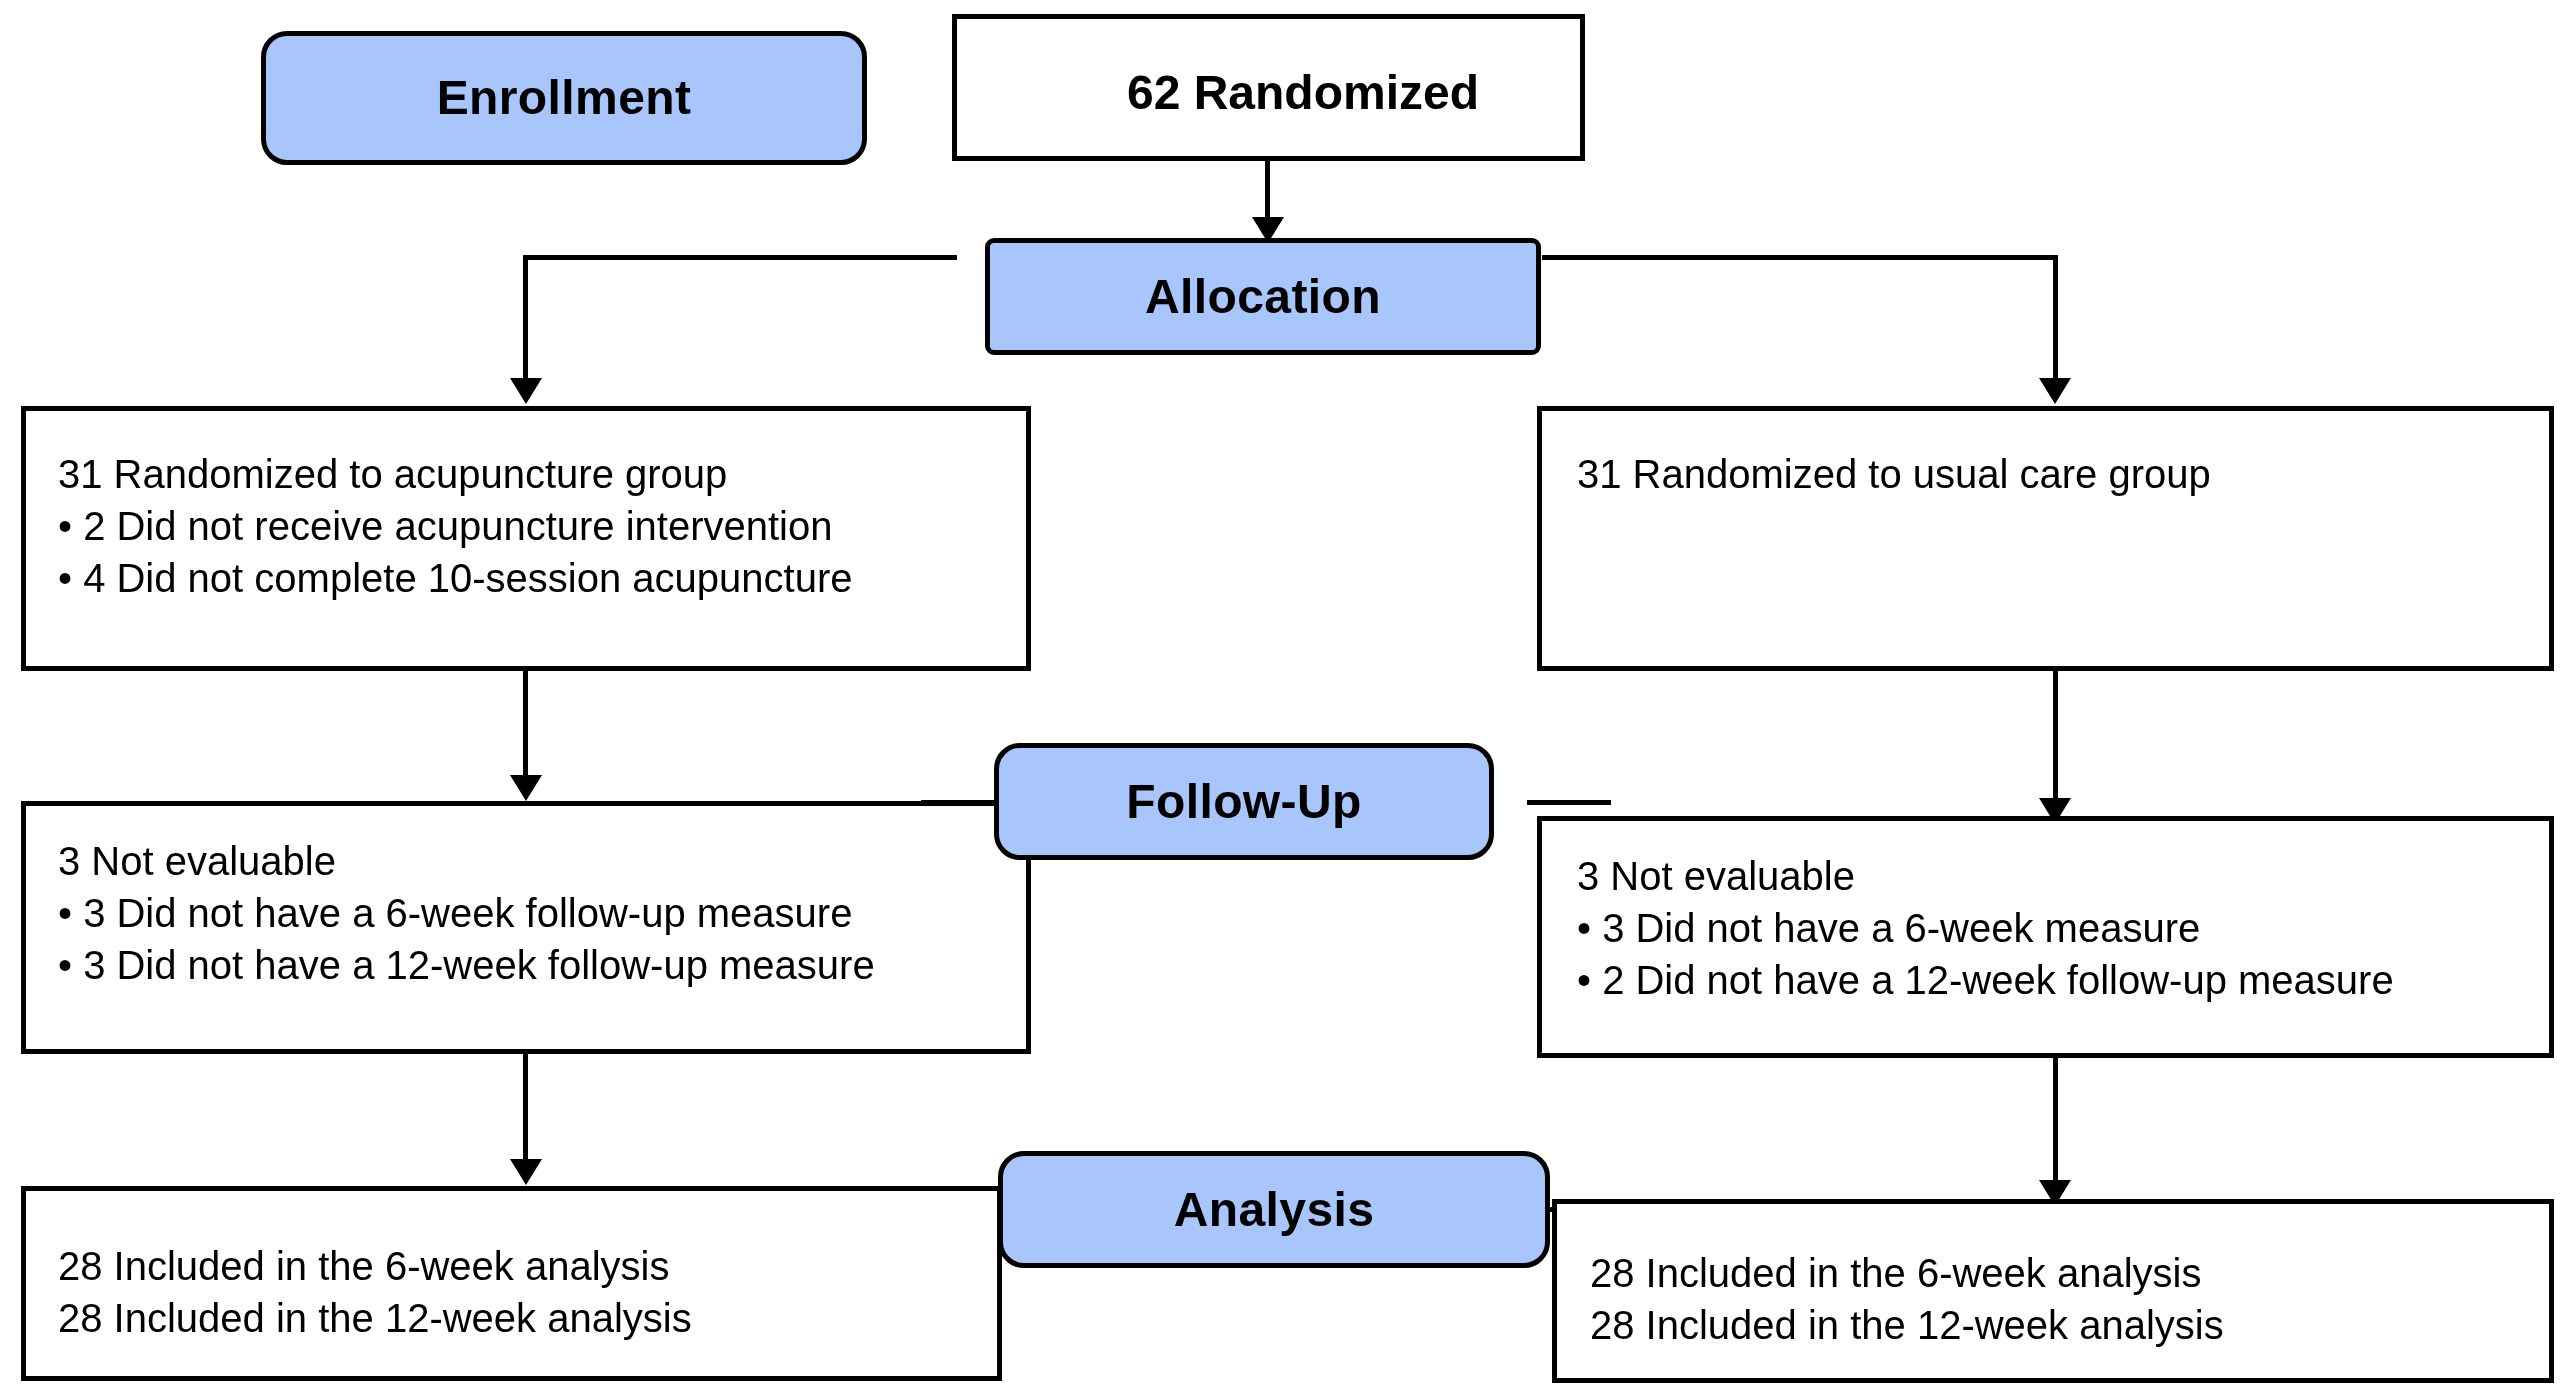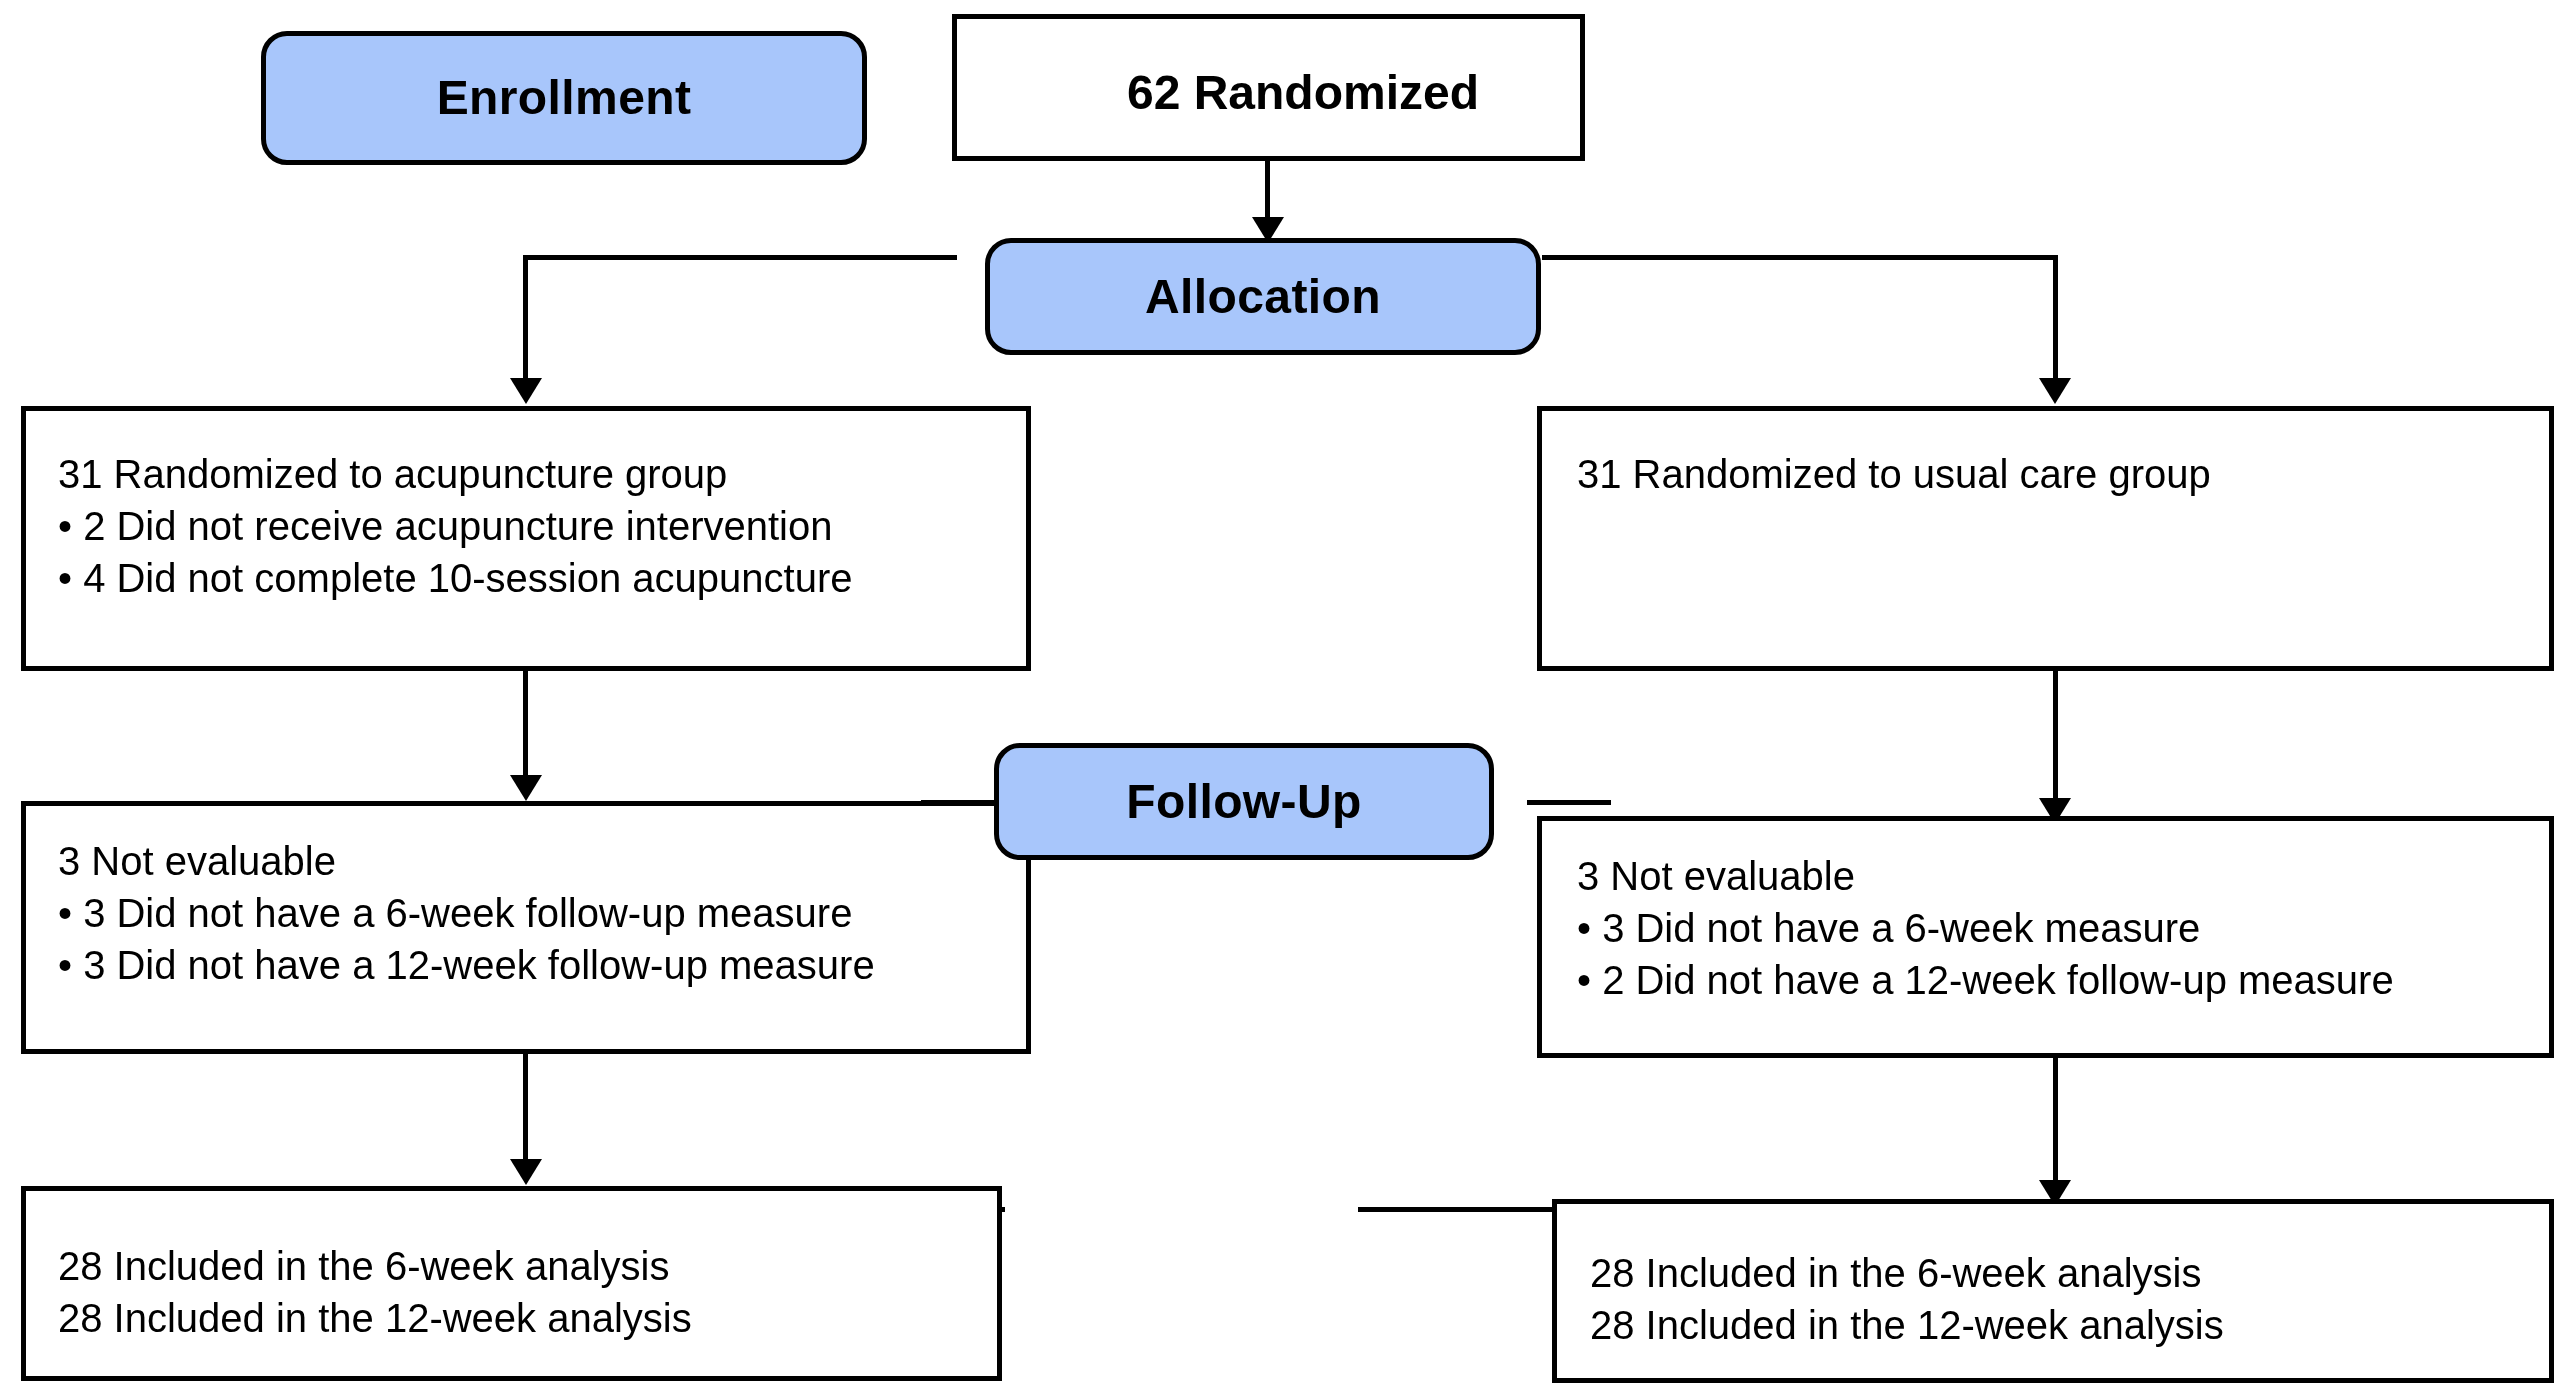--- a/index.html
+++ b/index.html
@@ -103,21 +103,21 @@
 
   <div class="conn h" style="left:523px; top:255px; width:434px;"></div>
   <div class="conn h" style="left:1542px; top:255px; width:516px;"></div>
 
   <div class="conn v" style="left:523px; top:255px; height:124px;"></div>
   <div class="arrow-head" style="left:510px; top:378px;"></div>
 
   <div class="conn v" style="left:2053px; top:255px; height:124px;"></div>
   <div class="arrow-head" style="left:2039px; top:378px;"></div>
 
-  <div class="stage-box" style="left:985px; top:238px; width:556px; height:117px; background:#a8c6fb;">
+  <div class="stage-box" style="left:985px; top:238px; width:556px; height:117px; background:#a8c6fb;border-radius:9px;">
     <span class="stage-label">Allocation</span>
   </div>
 
   <div class="node-box" style="left:21px; top:406px; width:1010px; height:265px;"></div>
   <div class="box-text" style="left:58px; top:448px;">
     <span class="line">31 Randomized to acupuncture group</span>
     <span class="line bullet">2 Did not receive acupuncture intervention</span>
     <span class="line bullet">4 Did not complete 10-session acupuncture</span>
   </div>
 
@@ -167,15 +167,18 @@
     <span class="line">28 Included in the 6-week analysis</span>
     <span class="line">28 Included in the 12-week analysis</span>
   </div>
 
   <div class="node-box" style="left:1552px; top:1199px; width:1002px; height:184px;"></div>
   <div class="box-text" style="left:1590px; top:1247px;">
     <span class="line">28 Included in the 6-week analysis</span>
     <span class="line">28 Included in the 12-week analysis</span>
   </div>
 
+  <div class="stage-box" style="left:998px; top:1151px; width:552px; height:117px; background:#a8c6fb;">
+    <span class="stage-label">Analysis</span>
+  </div>
 
 </div>
 
 
 </body></html>

